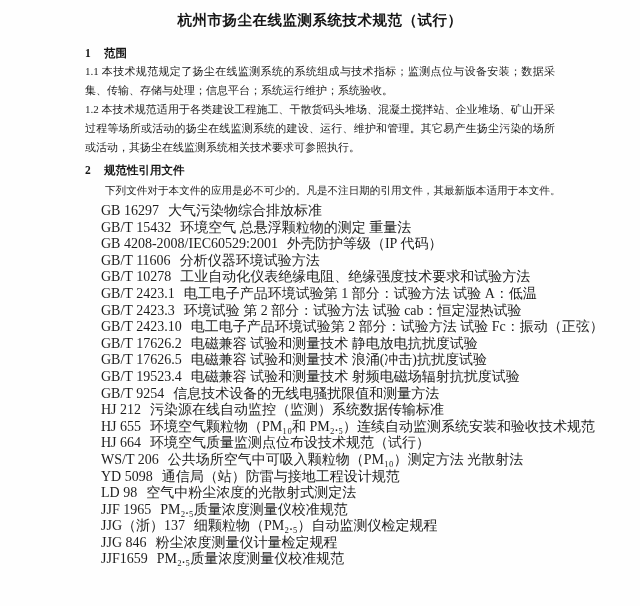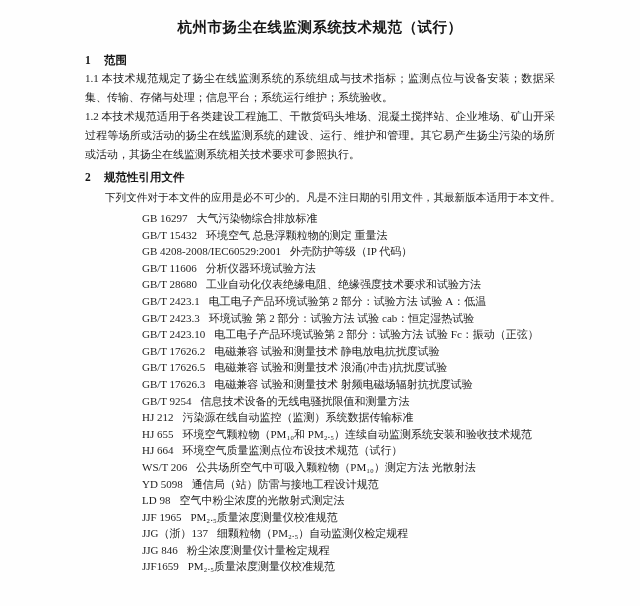--- a/index.html
+++ b/index.html
@@ -10,21 +10,21 @@
   .page {
     position: relative;
     width: 640px;
     height: 606px;
     background: #fefefe;
     overflow: hidden;
     font-family: "Liberation Serif", "DejaVu Serif", serif;
     color: #1d1d1d;
   }
   .doc-title {
-    padding-top: 17px;
+    padding-top: 10px;
     text-align: center;
     font-size: 14.5px;
     font-weight: bold;
     line-height: 20px;
     letter-spacing: 0.5px;
     color: #161616;
   }
   .content {
     margin: 0 85px;
   }
@@ -56,24 +56,23 @@
     font-size: 10.6px;
     line-height: 19px;
     white-space: nowrap;
   }
   .ref-list {
     list-style: none;
     margin: 3px 0 0 0;
     padding: 0 0 0 16px;
   }
   .ref {
-    font-size: 11px;
+    font-size: 14px;
     line-height: 16.6px;
     white-space: nowrap;
-    margin-left: 41px;
   }
   .ref-code {
     display: inline-block;
     margin-right: 9px;
   }
 </style>
 </head>
 <body>
 
 <div class="page">
@@ -92,27 +91,27 @@
       <span class="sec-num">2</span><span class="sec-label">规范性引用文件</span>
     </div>
 
     <p class="intro">下列文件对于本文件的应用是必不可少的。凡是不注日期的引用文件，其最新版本适用于本文件。</p>
 
     <ul class="ref-list">
       <li class="ref"><span class="ref-code">GB 16297</span><span class="ref-title">大气污染物综合排放标准</span></li>
       <li class="ref"><span class="ref-code">GB/T 15432</span><span class="ref-title">环境空气 总悬浮颗粒物的测定 重量法</span></li>
       <li class="ref"><span class="ref-code">GB 4208-2008/IEC60529:2001</span><span class="ref-title">外壳防护等级（IP 代码）</span></li>
       <li class="ref"><span class="ref-code">GB/T 11606</span><span class="ref-title">分析仪器环境试验方法</span></li>
-      <li class="ref"><span class="ref-code">GB/T 28680</span><span class="ref-title">工业自动化仪表绝缘电阻、绝缘强度技术要求和试验方法</span></li>
-      <li class="ref"><span class="ref-code">GB/T 2423.1</span><span class="ref-title">电工电子产品环境试验第 2 部分：试验方法 试验 A：低温</span></li>
+      <li class="ref"><span class="ref-code">GB/T 10278</span><span class="ref-title">工业自动化仪表绝缘电阻、绝缘强度技术要求和试验方法</span></li>
+      <li class="ref"><span class="ref-code">GB/T 2423.1</span><span class="ref-title">电工电子产品环境试验第 1 部分：试验方法 试验 A：低温</span></li>
       <li class="ref"><span class="ref-code">GB/T 2423.3</span><span class="ref-title">环境试验 第 2 部分：试验方法 试验 cab：恒定湿热试验</span></li>
       <li class="ref"><span class="ref-code">GB/T 2423.10</span><span class="ref-title">电工电子产品环境试验第 2 部分：试验方法 试验 Fc：振动（正弦）</span></li>
       <li class="ref"><span class="ref-code">GB/T 17626.2</span><span class="ref-title">电磁兼容 试验和测量技术 静电放电抗扰度试验</span></li>
       <li class="ref"><span class="ref-code">GB/T 17626.5</span><span class="ref-title">电磁兼容 试验和测量技术 浪涌(冲击)抗扰度试验</span></li>
-      <li class="ref"><span class="ref-code">GB/T 17626.3</span><span class="ref-title">电磁兼容 试验和测量技术 射频电磁场辐射抗扰度试验</span></li>
+      <li class="ref"><span class="ref-code">GB/T 19523.4</span><span class="ref-title">电磁兼容 试验和测量技术 射频电磁场辐射抗扰度试验</span></li>
       <li class="ref"><span class="ref-code">GB/T 9254</span><span class="ref-title">信息技术设备的无线电骚扰限值和测量方法</span></li>
       <li class="ref"><span class="ref-code">HJ 212</span><span class="ref-title">污染源在线自动监控（监测）系统数据传输标准</span></li>
       <li class="ref"><span class="ref-code">HJ 655</span><span class="ref-title">环境空气颗粒物（PM₁₀和 PM₂.₅）连续自动监测系统安装和验收技术规范</span></li>
       <li class="ref"><span class="ref-code">HJ 664</span><span class="ref-title">环境空气质量监测点位布设技术规范（试行）</span></li>
       <li class="ref"><span class="ref-code">WS/T 206</span><span class="ref-title">公共场所空气中可吸入颗粒物（PM₁₀）测定方法 光散射法</span></li>
       <li class="ref"><span class="ref-code">YD 5098</span><span class="ref-title">通信局（站）防雷与接地工程设计规范</span></li>
       <li class="ref"><span class="ref-code">LD 98</span><span class="ref-title">空气中粉尘浓度的光散射式测定法</span></li>
       <li class="ref"><span class="ref-code">JJF 1965</span><span class="ref-title">PM₂.₅质量浓度测量仪校准规范</span></li>
       <li class="ref"><span class="ref-code">JJG（浙）137</span><span class="ref-title">细颗粒物（PM₂.₅）自动监测仪检定规程</span></li>
       <li class="ref"><span class="ref-code">JJG 846</span><span class="ref-title">粉尘浓度测量仪计量检定规程</span></li>

